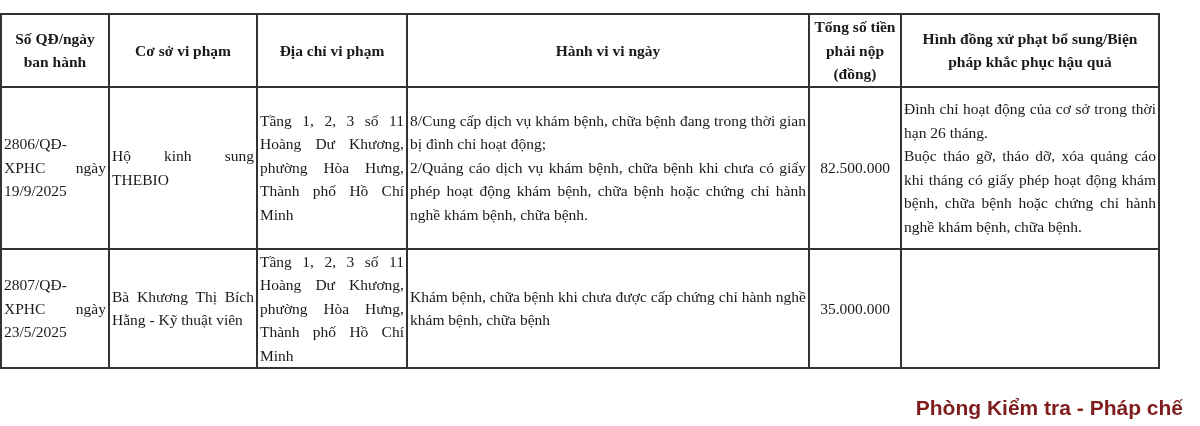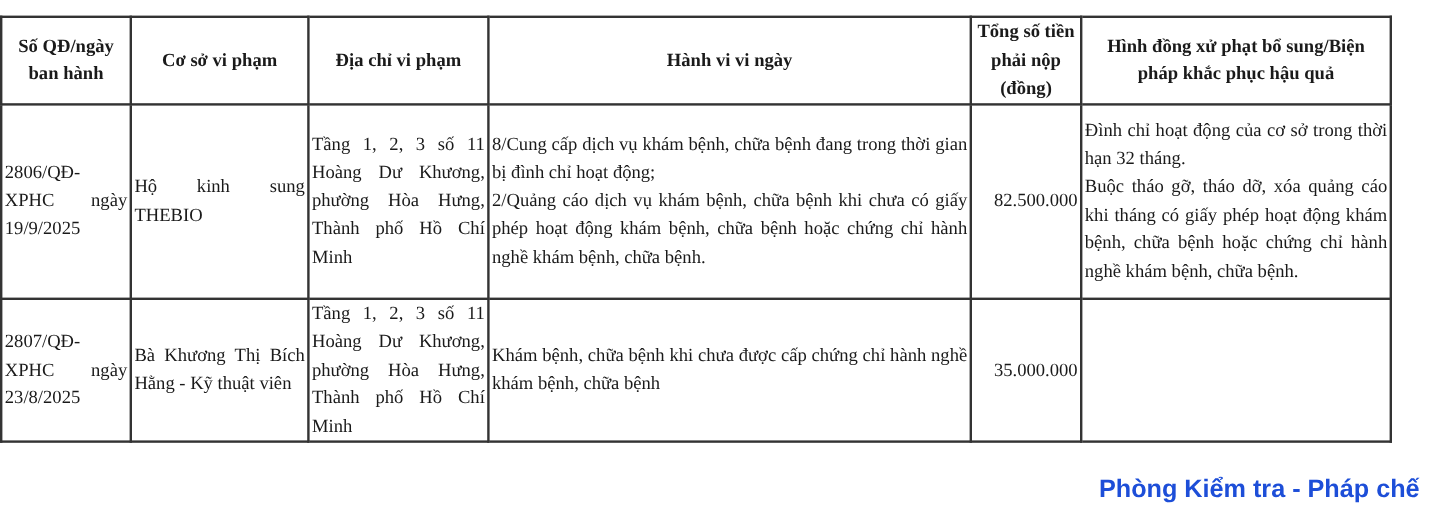--- a/index.html
+++ b/index.html
@@ -15,28 +15,28 @@
     border: 2px solid #333;
     padding: 0 2px;
     font-size: 15.5px;
     line-height: 23.5px;
   }
   table.violations th {
     font-weight: bold; text-align: center; vertical-align: middle;
     height: 64px;
   }
   table.violations td { vertical-align: middle; text-align: justify; }
-  table.violations td.num { text-align: right; }
+  table.violations td.num { text-align: center; }
   tr.row1 td { height: 160px; }
   tr.row2 td { height: 114px; }
   .line { display: block; }
   .footer {
     position: absolute; right: 17px; top: 396px;
     font-family: "Liberation Sans", "DejaVu Sans", sans-serif;
-    font-weight: bold; font-size: 21px; color: #1d4ed8;
+    font-weight: bold; font-size: 21px; color: #7f1d1d;
   }
 </style>
 </head>
 <body>
 
 <table class="violations">
   <colgroup>
     <col style="width:108px">
     <col style="width:148px">
     <col style="width:150px">
@@ -58,26 +58,26 @@
     <tr class="row1">
       <td>2806/QĐ-XPHC ngày 19/9/2025</td>
       <td>Hộ kinh sung THEBIO</td>
       <td>Tầng 1, 2, 3 số 11 Hoàng Dư Khương, phường Hòa Hưng, Thành phố Hồ Chí Minh</td>
       <td>
         <span class="line">8/Cung cấp dịch vụ khám bệnh, chữa bệnh đang trong thời gian bị đình chỉ hoạt động;</span>
         <span class="line">2/Quảng cáo dịch vụ khám bệnh, chữa bệnh khi chưa có giấy phép hoạt động khám bệnh, chữa bệnh hoặc chứng chỉ hành nghề khám bệnh, chữa bệnh.</span>
       </td>
       <td class="num">82.500.000</td>
       <td>
-        <span class="line">Đình chỉ hoạt động của cơ sở trong thời hạn 32 tháng.</span>
+        <span class="line">Đình chỉ hoạt động của cơ sở trong thời hạn 26 tháng.</span>
         <span class="line">Buộc tháo gỡ, tháo dỡ, xóa quảng cáo khi tháng có giấy phép hoạt động khám bệnh, chữa bệnh hoặc chứng chỉ hành nghề khám bệnh, chữa bệnh.</span>
       </td>
     </tr>
     <tr class="row2">
-      <td>2807/QĐ-XPHC ngày 23/8/2025</td>
+      <td>2807/QĐ-XPHC ngày 23/5/2025</td>
       <td>Bà Khương Thị Bích Hằng - Kỹ thuật viên</td>
       <td>Tầng 1, 2, 3 số 11 Hoàng Dư Khương, phường Hòa Hưng, Thành phố Hồ Chí Minh</td>
       <td>
         <span class="line">Khám bệnh, chữa bệnh khi chưa được cấp chứng chỉ hành nghề khám bệnh, chữa bệnh</span>
       </td>
       <td class="num">35.000.000</td>
       <td>
         <span class="line"></span>
       </td>
     </tr>

